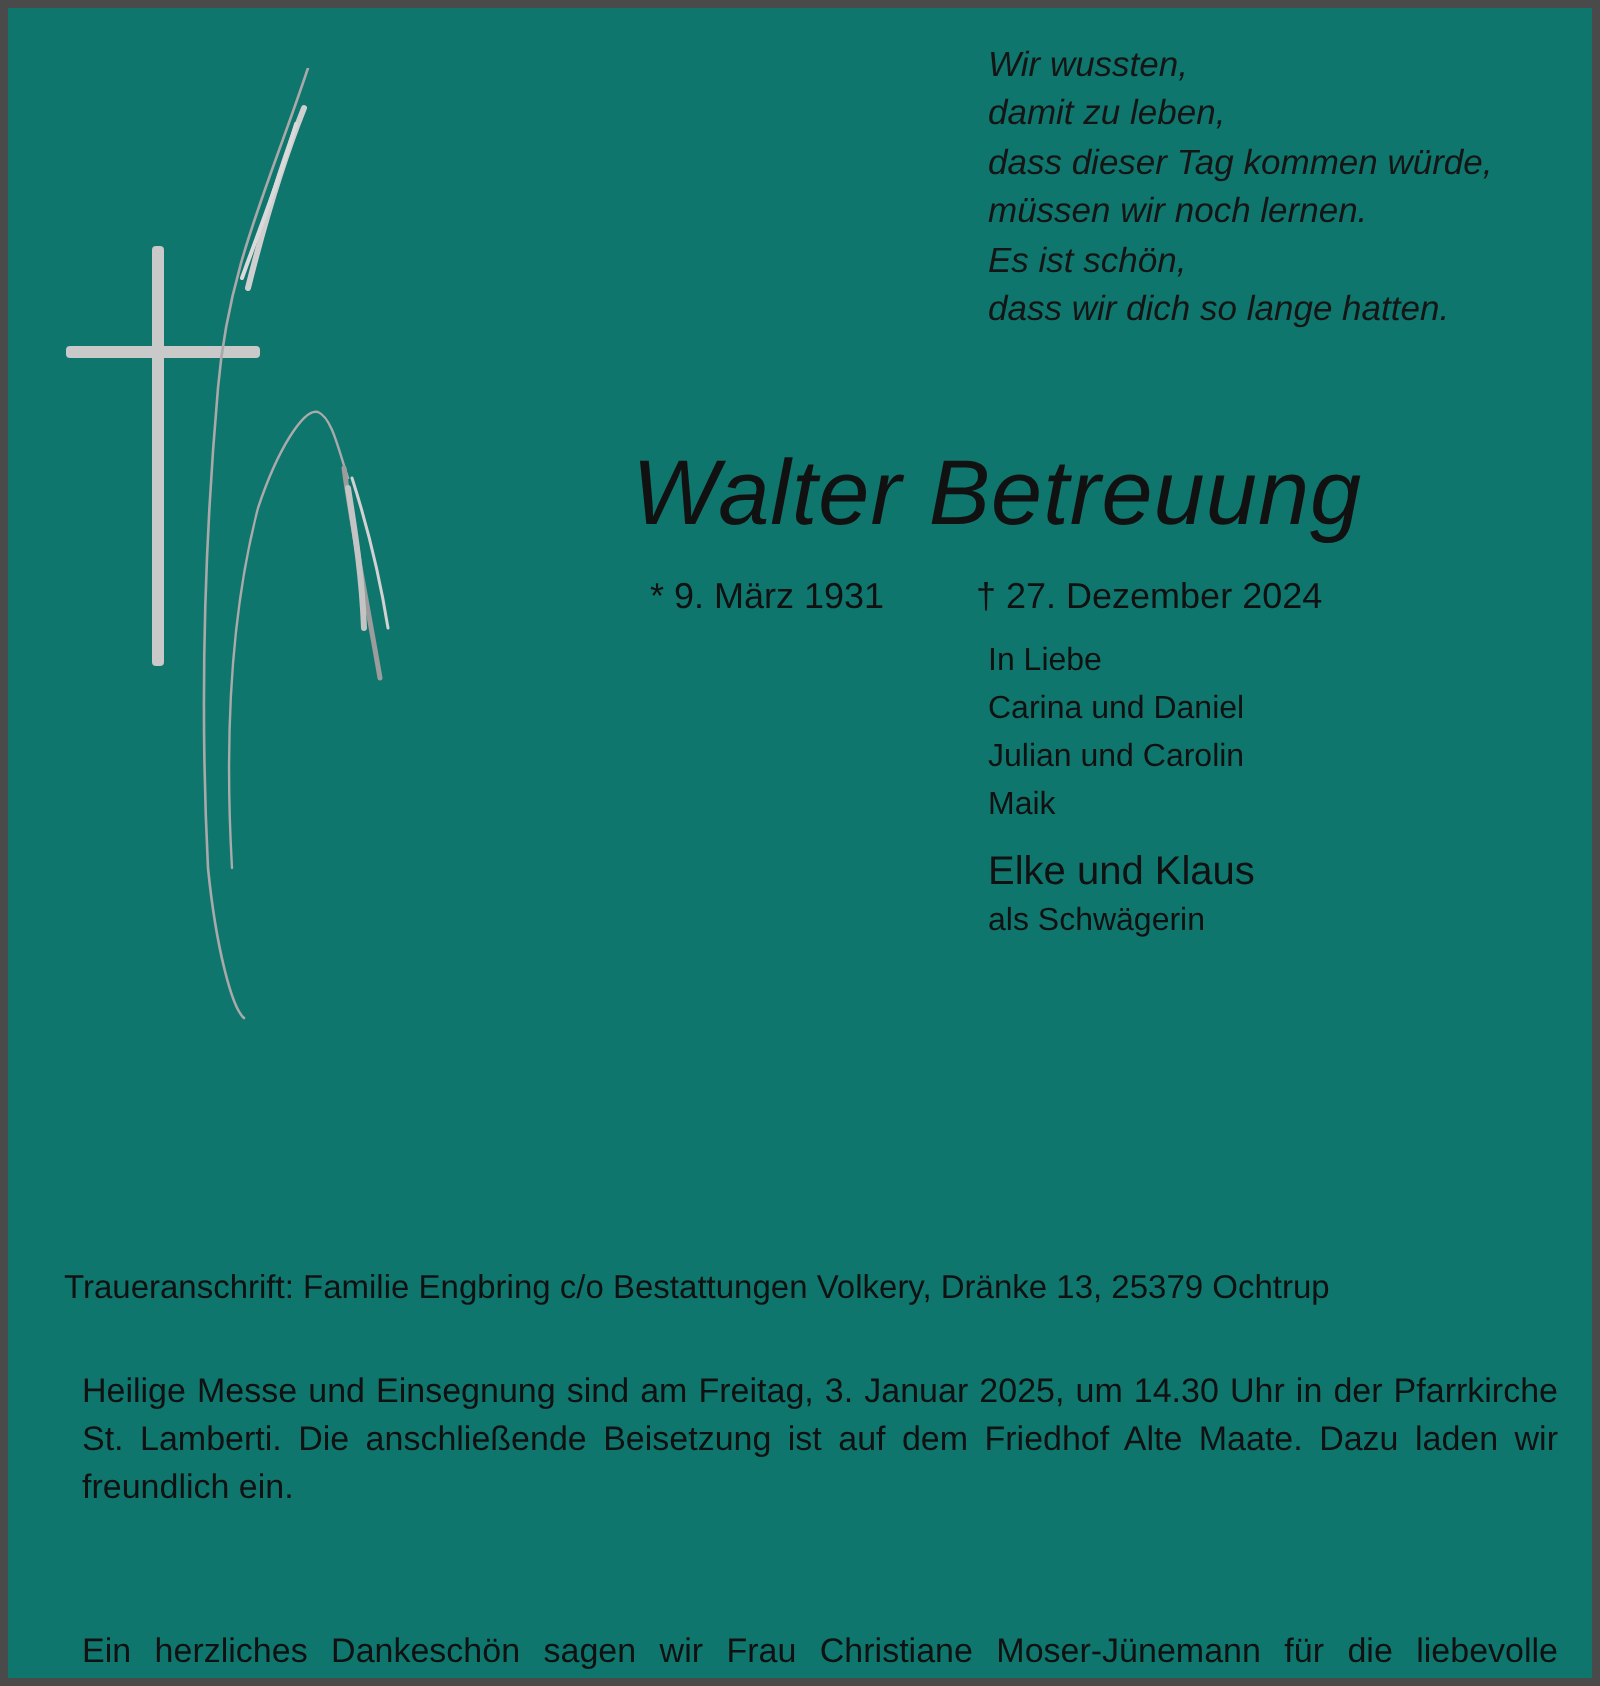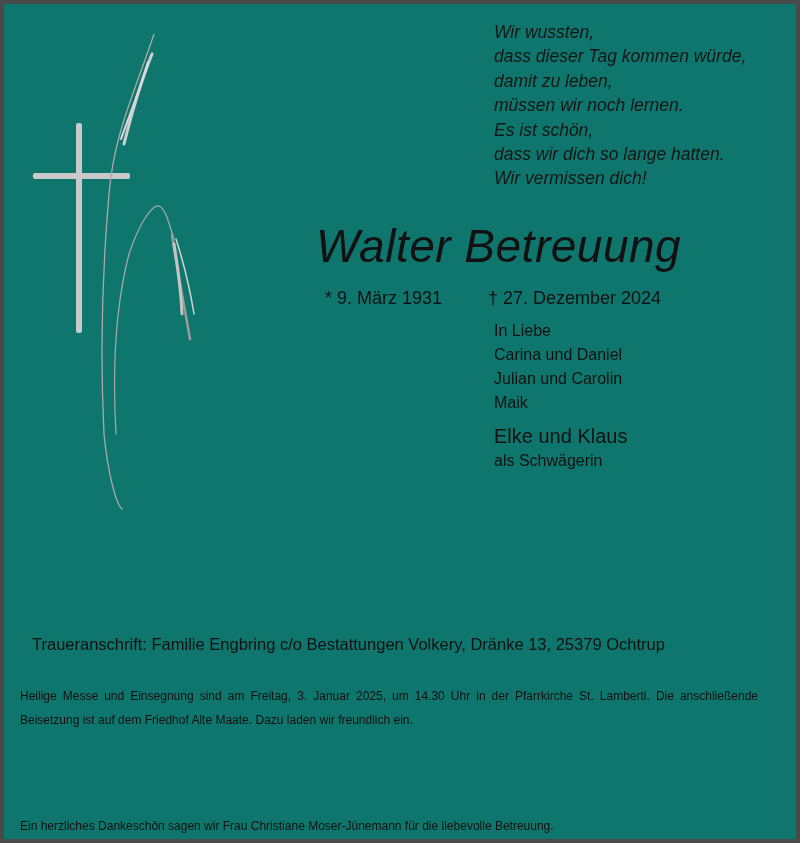--- a/index.html
+++ b/index.html
@@ -56,22 +56,22 @@
     .gap-m { margin-top: 10px; }
     .address {
       position: absolute;
       left: 28px; top: 628px;
       font-size: 16.5px;
       line-height: 24px;
       white-space: nowrap;
     }
     .para {
       position: absolute;
-      left: 16px; width: 738px;
-      font-size: 12px;
+      left: 37px; width: 738px;
+      font-size: 17px;
       line-height: 24px;
       text-align: justify;
     }
     .para1 { top: 680px; }
     .para2 { top: 766px; margin-top: 44px; }
     .artwork {
       position: absolute;
       left: 0; top: 30px;
       width: 220px; height: 600px;
     }
@@ -92,26 +92,25 @@
       <path d="M144 28 C 136 55, 126 80, 117 105" stroke="#dadada" stroke-width="2"></path>
       <path d="M112 400 C 108 330, 112 270, 125 220 C 135 190, 148 170, 155 172 C 162 175, 165 190, 170 205" stroke="#aaaaaa" stroke-width="1.2"></path>
       <path d="M168 200 C 172 230, 180 270, 186 305" stroke="#9c9c9c" stroke-width="2.5"></path>
       <path d="M170 210 C 174 235, 177 255, 178 280" stroke="#c4c4c4" stroke-width="3"></path>
       <path d="M172 205 C 180 230, 186 255, 190 280" stroke="#d2d2d2" stroke-width="1.5"></path>
     </g>
   </svg>
 
   <div class="poem">
     <div>Wir wussten,</div>
+    <div>damit zu leben,</div>
     <div>dass dieser Tag kommen würde,</div>
-    <div>damit zu leben,</div>
     <div>müssen wir noch lernen.</div>
     <div>Es ist schön,</div>
     <div>dass wir dich so lange hatten.</div>
-    <div>Wir vermissen dich!</div>
   </div>
 
   <div class="name">Walter Betreuung</div>
   <div class="birth">* 9. März 1931</div>
   <div class="death">† 27. Dezember 2024</div>
 
   <div class="mourners">
     <div class="m-small">In Liebe</div>
     <div class="m-small">Carina und Daniel</div>
     <div class="m-small">Julian und Carolin</div>

